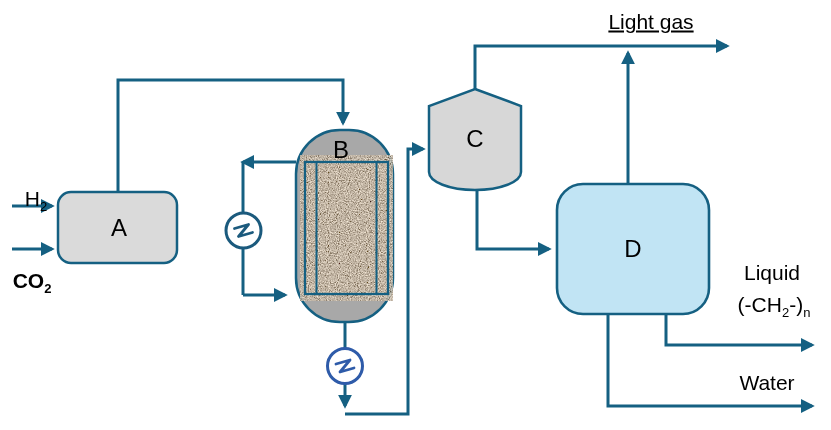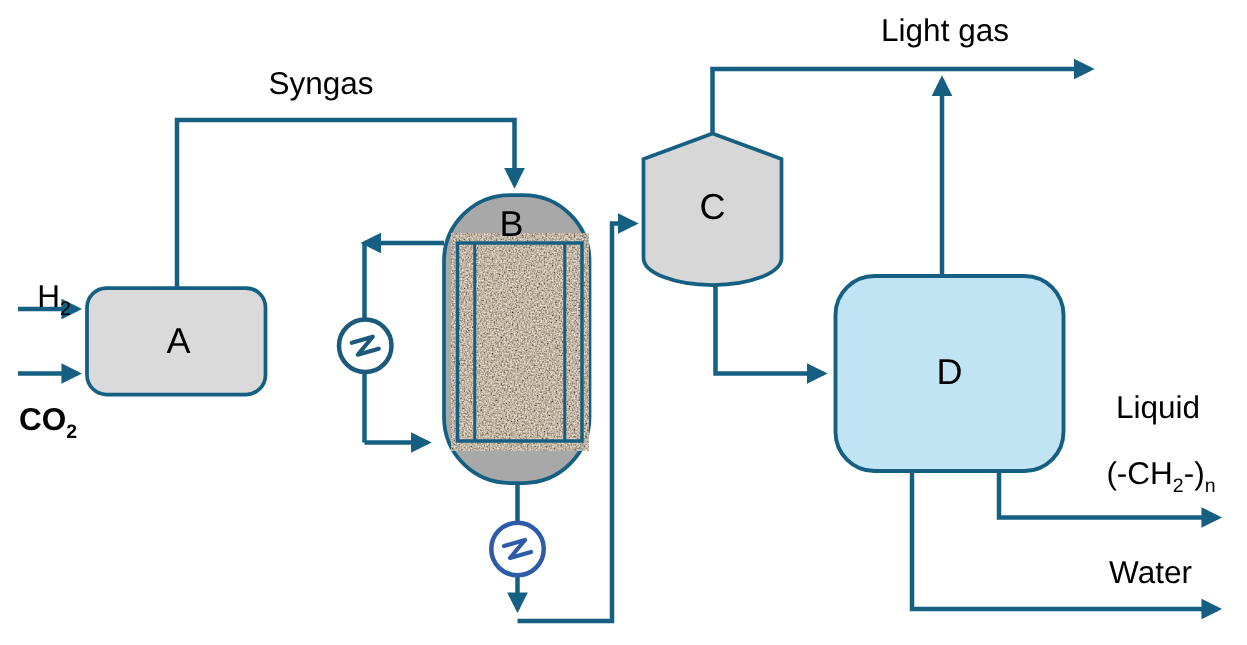--- a/index.html
+++ b/index.html
@@ -67,24 +67,22 @@
     <g>
       <circle cx="243.5" cy="230.5" r="17.5" fill="#ffffff" stroke-width="3" stroke="#1b5a7d"></circle>
       <path d="M234.5,228.5 L248.5,224.5 L238.5,236.5 L252.5,232.5" fill="none" stroke-width="2.8" stroke-linecap="round" stroke-linejoin="round" stroke="#1b5a7d"></path>
     </g>
     <g>
       <circle cx="345" cy="366" r="17.5" fill="#ffffff" stroke-width="3" stroke="#2e5ba9"></circle>
       <path d="M336,364 L350,360 L340,372 L354,368" fill="none" stroke-width="2.8" stroke-linecap="round" stroke-linejoin="round" stroke="#2e5ba9"></path>
     </g>
   </svg>
 
-  <div class="lbl" style="left:214px;top:56px;">
-    <span>Syngas</span></div>
 
-  <div class="lbl" style="left:630px;top:21px;">
+  <div class="lbl" style="left:651px;top:21px;text-decoration:underline;">
     <span>Light gas</span></div>
 
   <div class="lbl" style="left:36px;top:198px;">
     <span>H</span><sub>2</sub></div>
 
   <div class="lbl" style="left:32px;top:280px;font-weight:bold;">
     <span>CO</span><sub>2</sub></div>
 
   <div class="lbl unit-lbl" style="left:119px;top:228px;">
     <span>A</span></div>
@@ -94,19 +92,19 @@
 
   <div class="lbl unit-lbl" style="left:475px;top:139px;">
     <span>C</span></div>
 
   <div class="lbl unit-lbl" style="left:633px;top:249px;">
     <span>D</span></div>
 
   <div class="lbl" style="left:772px;top:272px;text-align:center;">
     <span>Liquid</span></div>
 
-  <div class="lbl" style="left:774px;top:304px;margin-top:12px;">
+  <div class="lbl" style="left:774px;top:304px;">
     <span>(-CH</span><sub>2</sub><span>-)</span><sub>n</sub></div>
 
   <div class="lbl" style="left:767px;top:382px;">
     <span>Water</span></div>
 
 </div>
 
 </body></html>

